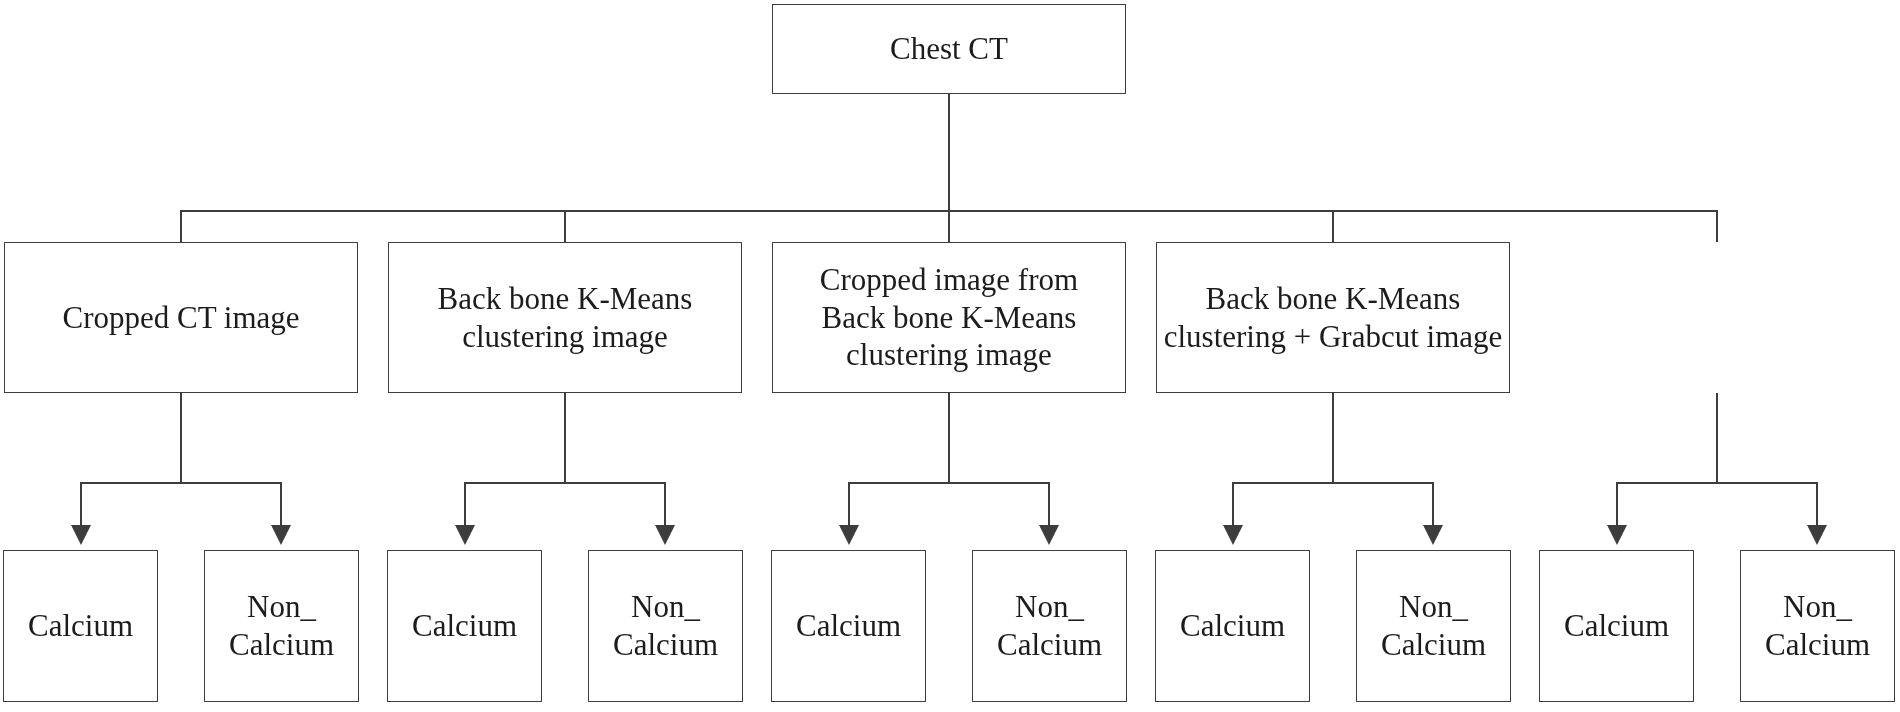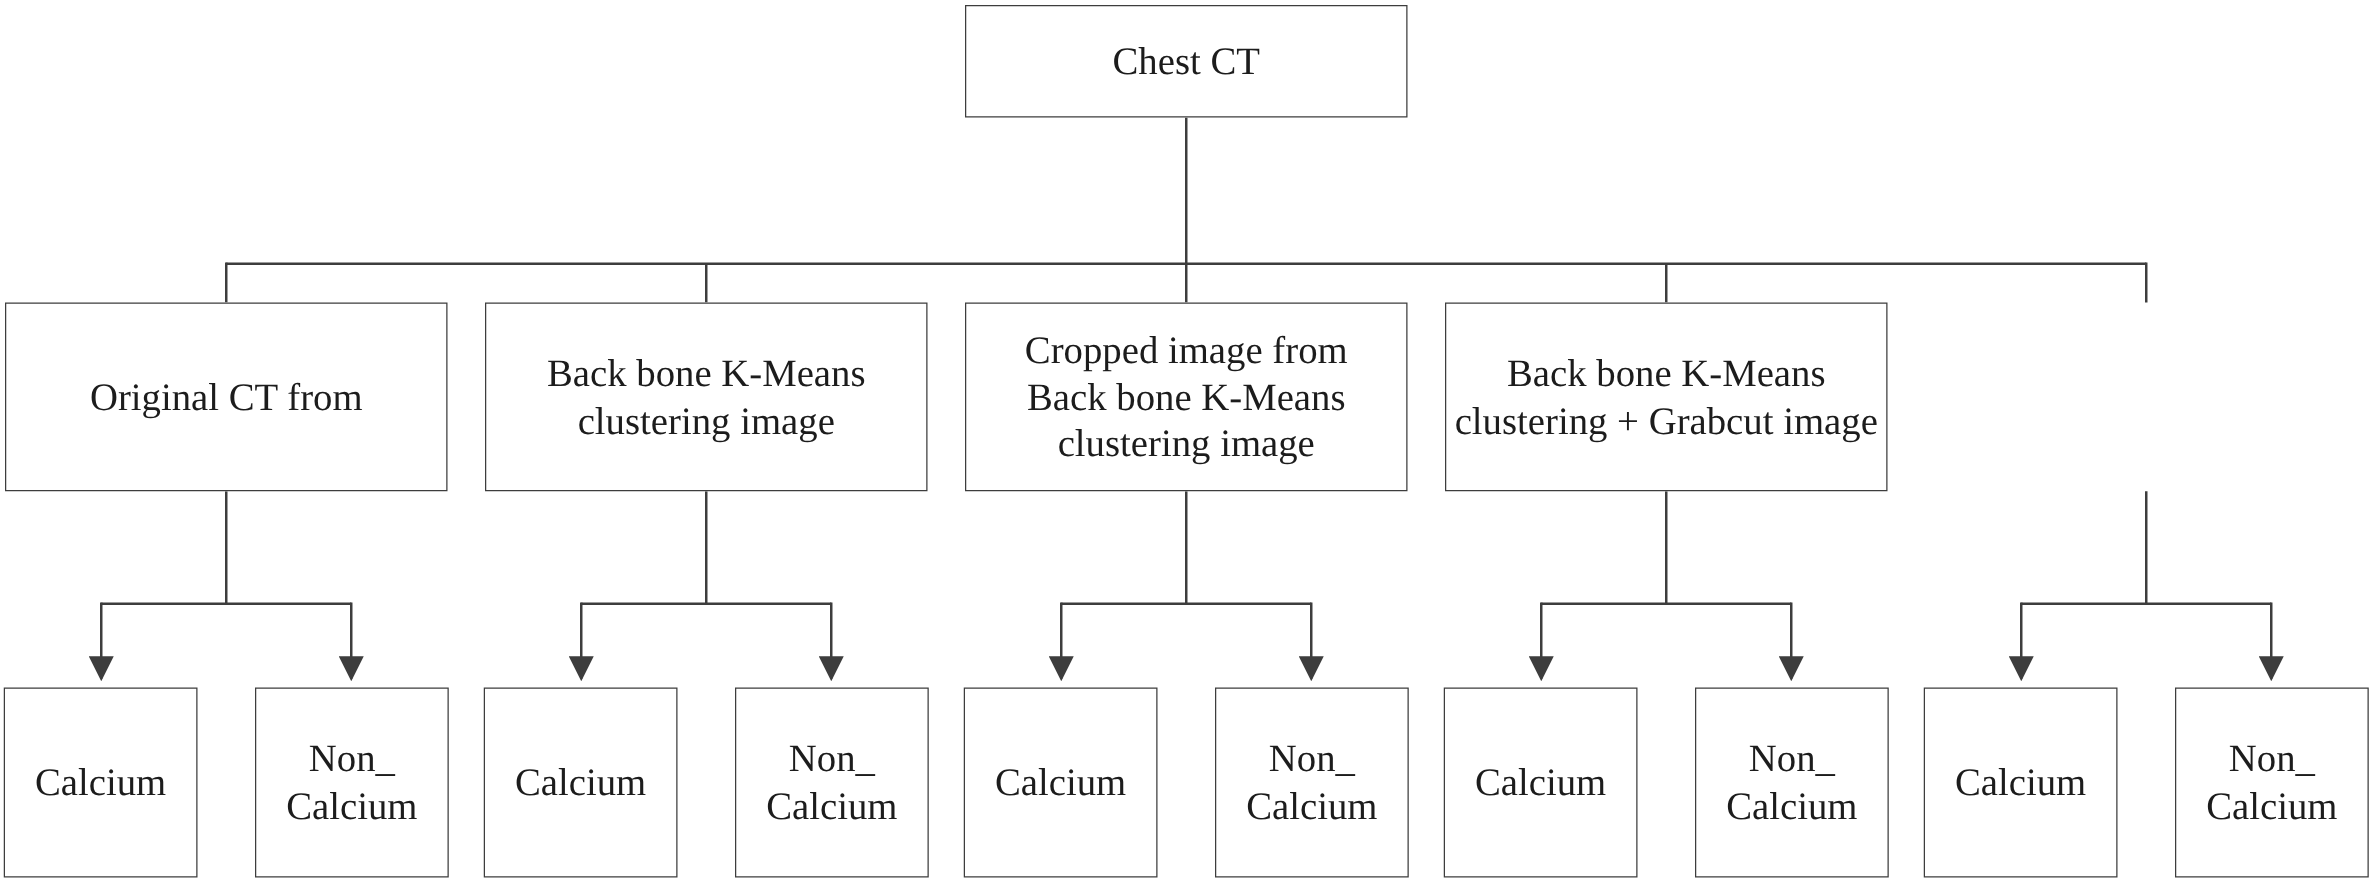--- a/index.html
+++ b/index.html
@@ -90,21 +90,21 @@
     <path d="M1617 483 H1817"></path>
     <path d="M1617 482 V543" marker-end="url(#arrow)"></path>
     <path d="M1817 482 V543" marker-end="url(#arrow)"></path>
   </svg>
 
   <div class="node lvl1">
     <span class="label">Chest CT</span>
   </div>
 
   <div class="node lvl2" style="left:4px;">
-    <span class="label">Original CT from</span>
+    <span class="label">Cropped CT image</span>
   </div>
   <div class="node lvl2" style="left:388px;">
     <span class="label">Back bone K-Means
 clustering image</span>
   </div>
   <div class="node lvl2" style="left:772px;">
     <span class="label">Cropped image from
 Back bone K-Means
 clustering image</span>
   </div>

